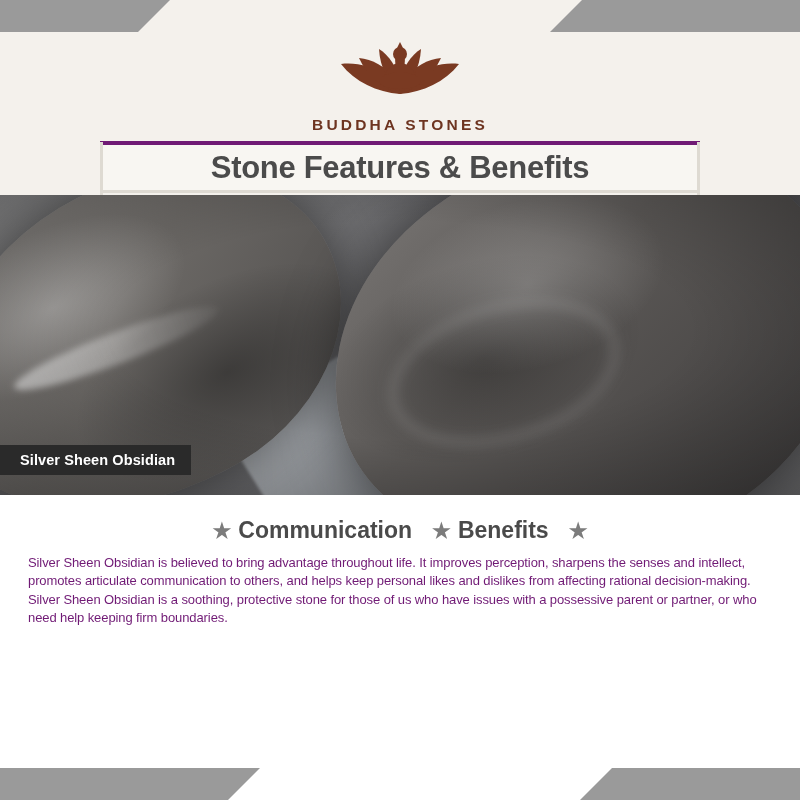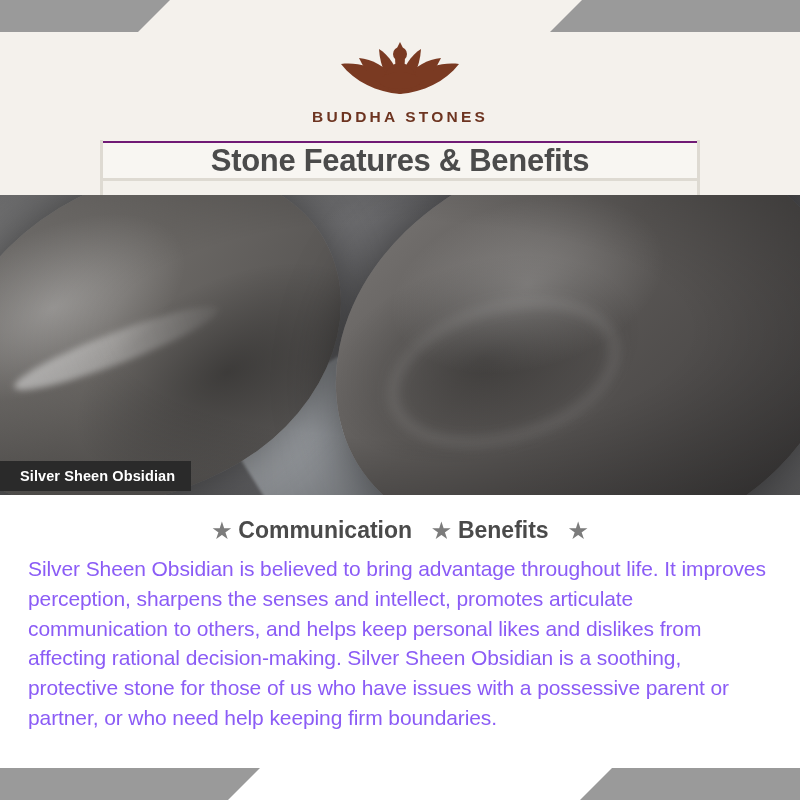--- a/index.html
+++ b/index.html
@@ -49,33 +49,33 @@
     top: 0; left: 0; right: 0;
     height: 195px;
     background: #f4f1ec;
     display: flex;
     flex-direction: column;
     align-items: center;
     padding-top: 22px;
   }
   .logo-mark { width: 150px; height: 82px; }
   .brand-name {
-    margin-top: 4px;
+    margin-top: 12px;
     font-size: 15.5px;
     letter-spacing: 3.2px;
     color: #6d3420;
     font-weight: 700;
   }
 
   
   .title-band {
     position: absolute;
     top: 141px; left: 100px; right: 100px;
-    height: 40px;
-    border-top: 2px solid #701a75;
+    height: 52px;
+    border-top: 4px solid #701a75;
     border-bottom: 3px solid #dedad2;
     display: flex;
     align-items: center;
     justify-content: center;
     background: rgba(255,255,255,0.35);
   }
   .title-band .bar-l, .title-band .bar-r {
     position: absolute; top: -3px; width: 3px; height: 58px; background: #dedad2;
   }
   .title-band .bar-l { left: 0; }
@@ -153,21 +153,21 @@
     background: linear-gradient(120deg, rgba(190,195,200,0.75), rgba(120,128,135,0.4));
     transform: rotate(-32deg);
     filter: blur(1.5px);
   }
   .photo-vignette {
     position: absolute; inset: 0;
     background: radial-gradient(ellipse 80% 80% at 50% 45%, transparent 45%, rgba(0,0,0,0.35) 100%);
   }
   .caption {
     position: absolute;
-    left: 0; bottom: 4px;
+    left: 0; bottom: 20px;
     background: #2a2a2a;
     color: #ffffff;
     font-size: 14.5px;
     font-weight: 700;
     padding: 7px 16px 7px 20px;
     letter-spacing: 0.1px;
   }
 
   
   .content {
@@ -187,23 +187,23 @@
     display: flex;
     align-items: center;
     gap: 7px;
     font-size: 23px;
     font-weight: 700;
     color: #4a4a4a;
   }
   .star { color: #7c7c7c; font-size: 21px; line-height: 1; }
 
   .body-text {
-    font-size: 21px;
+    font-size: 13px;
     line-height: 1.42;
-    color: #8b5cf6;
+    color: #701a75;
     text-align: left;
     letter-spacing: -0.1px;
   }
 </style>
 </head>
 <body>
 
 <div class="page">
 
   <div class="corner corner-tl"></div>

